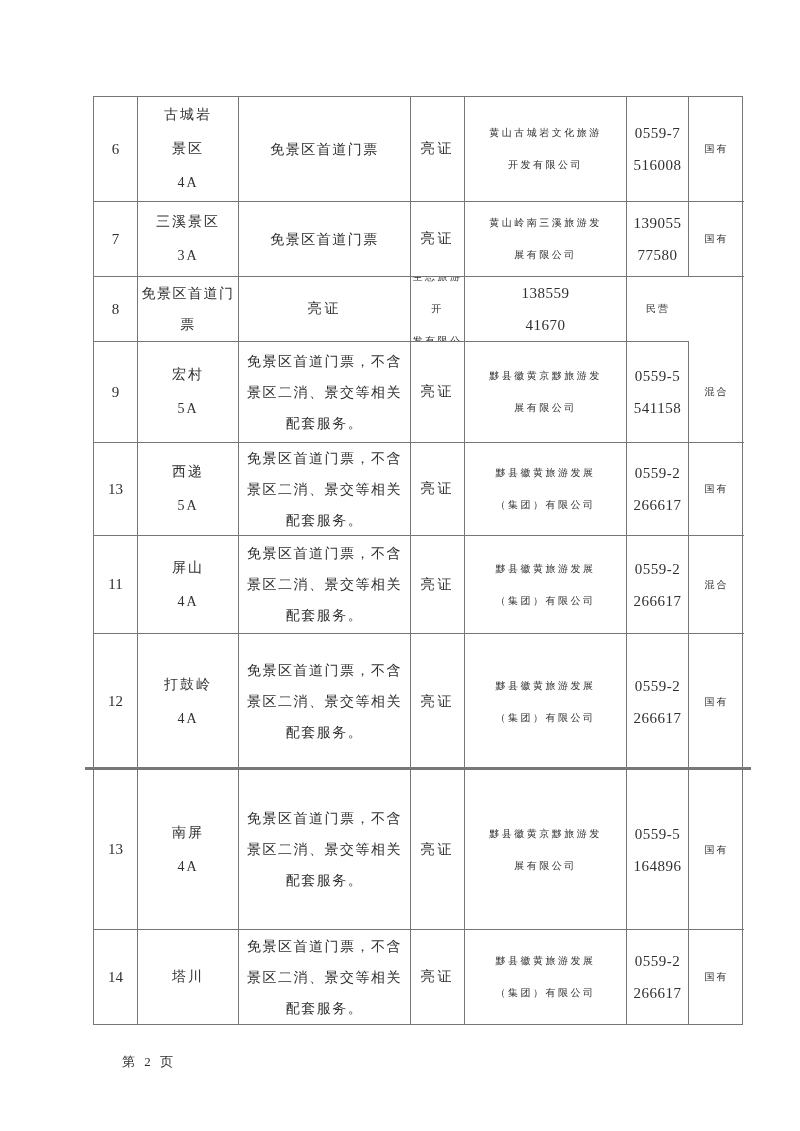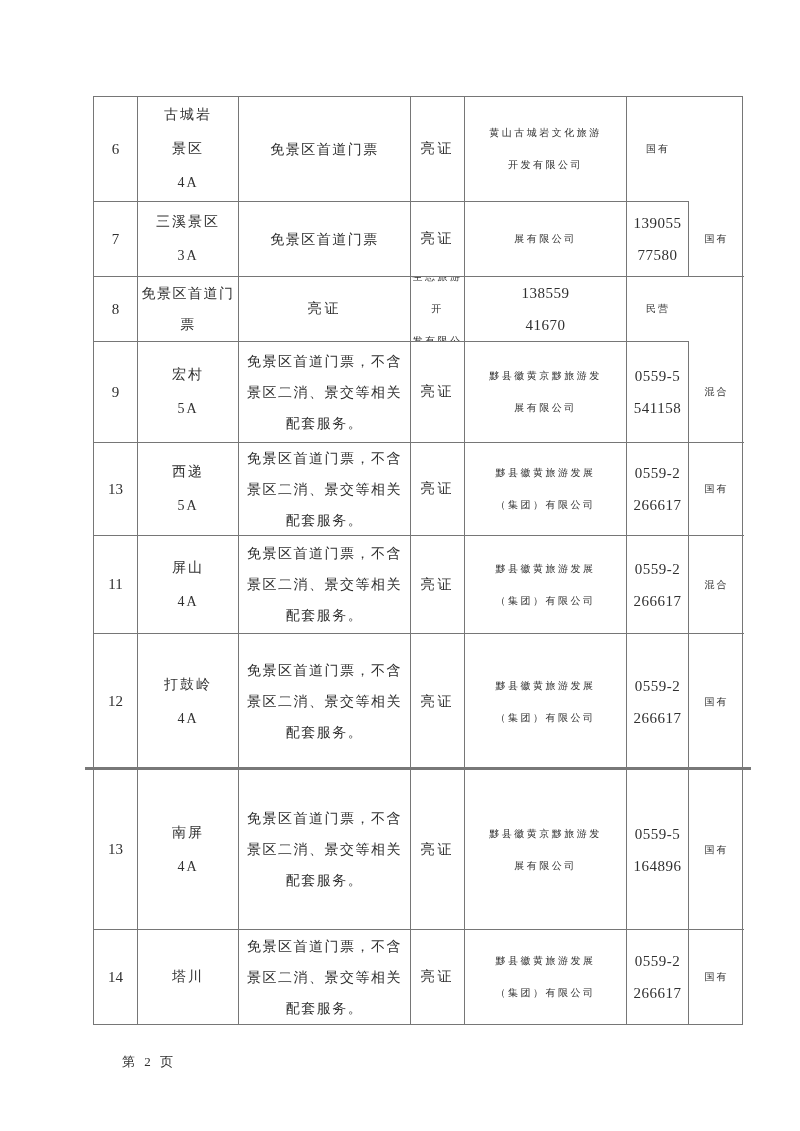--- a/index.html
+++ b/index.html
@@ -80,33 +80,38 @@
           <div class="ln">4A</div>
         </div>
         <div class="cell c-ticket">
           <div class="ln">免景区首道门票</div>
         </div>
         <div class="cell c-cert">亮证</div>
         <div class="cell c-company">
           <div class="ln">黄山古城岩文化旅游</div>
           <div class="ln">开发有限公司</div>
         </div>
+        <div class="cell c-phone">
+          <div class="ln">0559-7</div>
+          <div class="ln">516008</div>
+        </div>
         <div class="cell c-own">国有</div>
       </div>
       <div class="t-row" style="grid-template-columns: 44px 101px 172px 54px 162px 62px 55px; height: 75px;">
         <div class="cell c-num">7</div>
         <div class="cell c-name">
           <div class="ln">三溪景区</div>
           <div class="ln">3A</div>
         </div>
         <div class="cell c-ticket">
           <div class="ln">免景区首道门票</div>
         </div>
         <div class="cell c-cert">亮证</div>
         <div class="cell c-company">
+          <div class="ln">黄山岭南三溪旅游发</div>
           <div class="ln">展有限公司</div>
         </div>
         <div class="cell c-phone">
           <div class="ln">139055</div>
           <div class="ln">77580</div>
         </div>
         <div class="cell c-own">国有</div>
       </div>
       <div class="t-row" style="grid-template-columns: 44px 101px 172px 54px 162px 62px 55px; height: 65px;">
         <div class="cell c-num">8</div>

